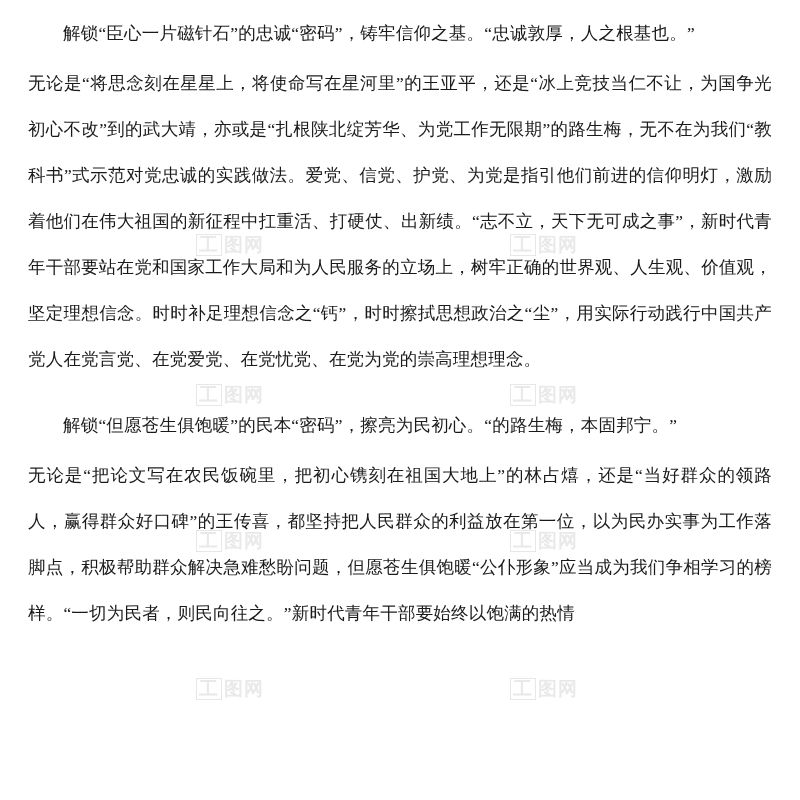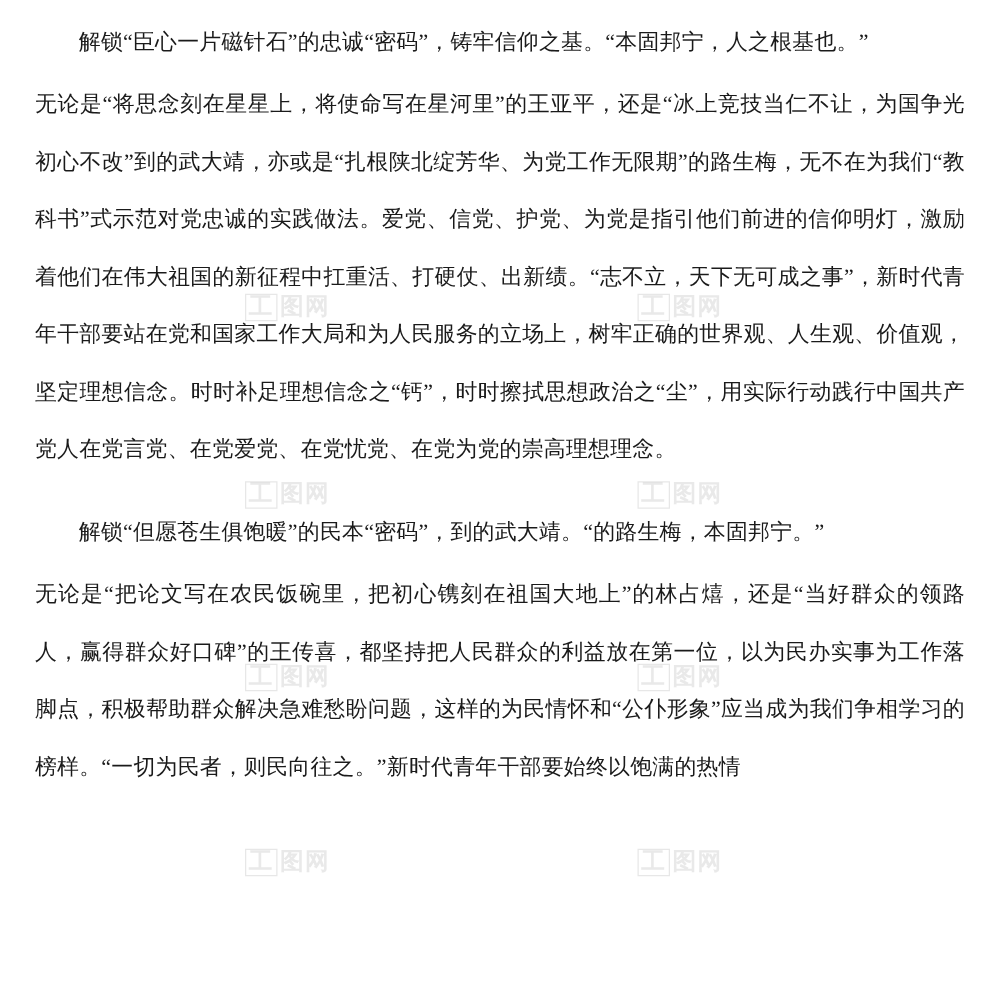--- a/index.html
+++ b/index.html
@@ -86,22 +86,22 @@
     <div class="wm wm-3"><span class="wm-box">工</span><span>图网</span></div>
     <div class="wm wm-4"><span class="wm-box">工</span><span>图网</span></div>
     <div class="wm wm-5"><span class="wm-box">工</span><span>图网</span></div>
     <div class="wm wm-6"><span class="wm-box">工</span><span>图网</span></div>
     <div class="wm wm-7"><span class="wm-box">工</span><span>图网</span></div>
     <div class="wm wm-8"><span class="wm-box">工</span><span>图网</span></div>
   </div>
 
   <div class="doc-body">
 
-    <p class="para indent"><span class="bold-lead">解锁“臣心一片磁针石”的忠诚“密码”，铸牢信仰之基。</span><span>“本固邦宁，人之根基也。”</span></p>
+    <p class="para indent"><span class="bold-lead">解锁“臣心一片磁针石”的忠诚“密码”，铸牢信仰之基。</span><span>“忠诚敦厚，人之根基也。”</span></p>
 
     <p class="para first-block"><span>无论是“将思念刻在星星上，将使命写在星河里”的王亚平，还是“冰上竞技当仁不让，为国争光初心不改”到的武大靖，亦或是“扎根陕北绽芳华、为党工作无限期”的路生梅，无不在为我们“教科书”式示范对党忠诚的实践做法。爱党、信党、护党、为党是指引他们前进的信仰明灯，激励着他们在伟大祖国的新征程中扛重活、打硬仗、出新绩。“志不立，天下无可成之事”，新时代青年干部要站在党和国家工作大局和为人民服务的立场上，树牢正确的世界观、人生观、价值观，坚定理想信念。时时补足理想信念之“钙”，时时擦拭思想政治之“尘”，用实际行动践行中国共产党人在党言党、在党爱党、在党忧党、在党为党的崇高理想理念。</span></p>
 
-    <p class="para indent"><span class="bold-lead">解锁“但愿苍生俱饱暖”的民本“密码”，到的武大靖。</span><span>“的路生梅，本固邦宁。”</span></p>
+    <p class="para indent"><span class="bold-lead">解锁“但愿苍生俱饱暖”的民本“密码”，擦亮为民初心。</span><span>“的路生梅，本固邦宁。”</span></p>
 
-    <p class="para"><span>无论是“把论文写在农民饭碗里，把初心镌刻在祖国大地上”的林占熺，还是“当好群众的领路人，赢得群众好口碑”的王传喜，都坚持把人民群众的利益放在第一位，以为民办实事为工作落脚点，积极帮助群众解决急难愁盼问题，这样的为民情怀和“公仆形象”应当成为我们争相学习的榜样。“一切为民者，则民向往之。”新时代青年干部要始终以饱满的热情</span></p>
+    <p class="para"><span>无论是“把论文写在农民饭碗里，把初心镌刻在祖国大地上”的林占熺，还是“当好群众的领路人，赢得群众好口碑”的王传喜，都坚持把人民群众的利益放在第一位，以为民办实事为工作落脚点，积极帮助群众解决急难愁盼问题，但愿苍生俱饱暖“公仆形象”应当成为我们争相学习的榜样。“一切为民者，则民向往之。”新时代青年干部要始终以饱满的热情</span></p>
 
   </div>
 </div>
 
 </body></html>

